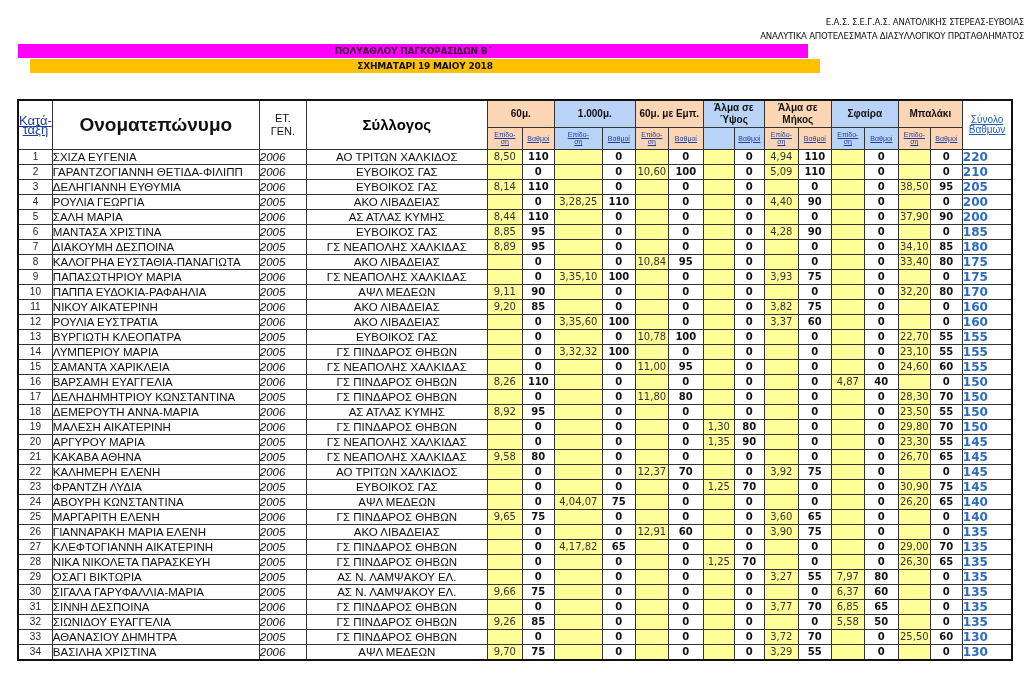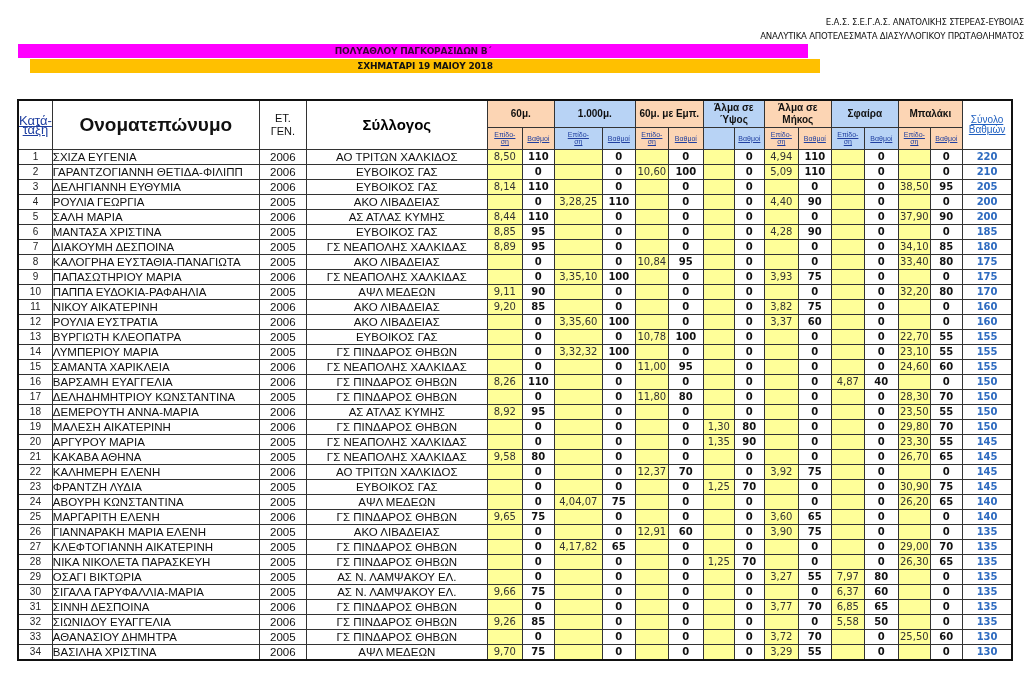--- a/index.html
+++ b/index.html
@@ -20,25 +20,25 @@
   .ev { font-size:10px; color:#111; line-height:12px; }
   .ev.orange { background:#fcd5b4; }
   .ev.blue { background:#b8d3f5; }
   .sub { font-size:7px; font-weight:normal; color:#1f3fa0; text-decoration:underline; line-height:7px; }
   .sub.orange { background:#fcd5b4; }
   .sub.blue { background:#b8d3f5; }
   .h-total { font-size:10px; font-weight:normal; color:#1f5fc0; text-decoration:underline; line-height:10px; background:#fff; }
   tbody td { height:14px; font-size:11.5px; line-height:14px; }
   td.rank { text-align:center; font-size:10px; color:#222; }
   td.name { text-align:left; padding-left:3px; color:#111; }
-  td.year { text-align:center; color:#111; }
+  td.year { text-align:left; color:#111;font-style:italic; }
   td.club { text-align:center; color:#111; }
   td.perf { background:#ffff99; text-align:center; font-size:10px; color:#333; font-family:"DejaVu Sans", sans-serif; }
   td.pts { text-align:center; font-weight:bold; font-size:10px; color:#111; font-family:"DejaVu Sans", sans-serif; }
-  td.total { text-align:center; font-weight:bold; font-size:10px; color:#2e6bc0; font-family:"DejaVu Sans", sans-serif; }
+  td.total { text-align:left; font-weight:bold; font-size:12px; color:#2e6bc0; font-family:"DejaVu Sans", sans-serif; }
 </style>
 </head>
 <body>
 
 <div class="title1">Ε.Α.Σ. Σ.Ε.Γ.Α.Σ. ΑΝΑΤΟΛΙΚΗΣ ΣΤΕΡΕΑΣ-ΕΥΒΟΙΑΣ</div>
 <div class="title2">ΑΝΑΛΥΤΙΚΑ ΑΠΟΤΕΛΕΣΜΑΤΑ ΔΙΑΣΥΛΛΟΓΙΚΟΥ ΠΡΩΤΑΘΛΗΜΑΤΟΣ</div>
 <div class="band magenta">ΠΟΛΥΑΘΛΟΥ ΠΑΓΚΟΡΑΣΙΔΩΝ Β΄</div>
 <div class="band orange">ΣΧΗΜΑΤΑΡΙ 19 ΜΑΙΟΥ 2018</div>
 
 <table class="results">

